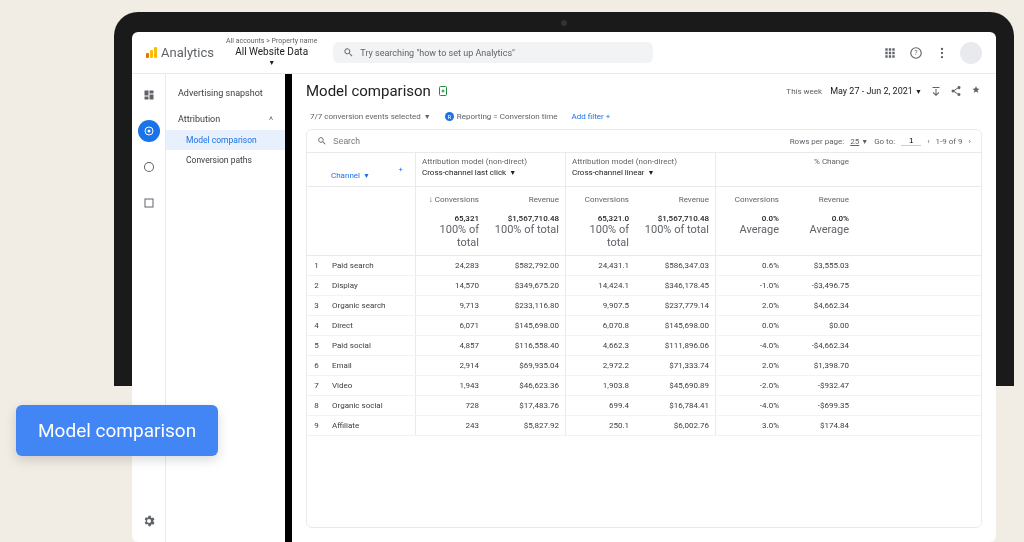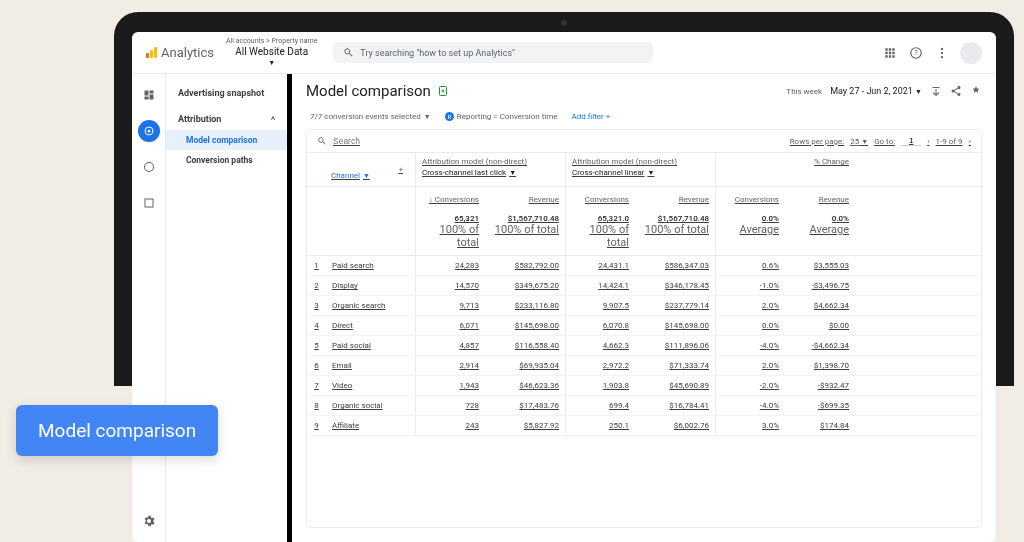--- a/index.html
+++ b/index.html
@@ -49,38 +49,38 @@
   .acct-name { font-size:10px; color:#202124; display:flex; align-items:center; gap:3px;flex-direction:column; }
   .search-wrap { display:flex; align-items:center; background:#f1f3f4; border-radius:6px; padding:5px 10px; width:320px; margin-left:8px; gap:6px; color:#5f6368; }
   .hdr-right { margin-left:auto; display:flex; align-items:center; gap:10px; color:#5f6368; }
   .hdr-right .ic { width:16px; height:16px; display:flex; align-items:center; justify-content:center; }
   .avatar { width:22px; height:22px; border-radius:50%; background:#e8eaed; }
   
   .body { flex:1; display:flex; overflow:hidden; }
   .rail { width:34px; border-right:1px solid #e8eaed; display:flex; flex-direction:column; align-items:center; padding:10px 0; gap:14px; flex-shrink:0; }
   .rail .ritem { width:22px; height:22px; border-radius:50%; display:flex; align-items:center; justify-content:center; color:#5f6368; }
   .rail .ritem.sel { background:#1a73e8; color:#fff; }
-  .sidebar { width:126px; border-right:5px solid #000000; padding:10px 0; flex-shrink:0;font-weight:bold; }
+  .sidebar { width:126px; border-right:7px solid #000000; padding:10px 0; flex-shrink:0; }
   .side-title { font-size:9px; color:#3c4043; padding:4px 12px; }
   .side-sec { display:flex; align-items:center; justify-content:space-between; padding:6px 12px; font-size:9px; color:#3c4043; margin-top:6px;}
   .side-sub { font-size:8.5px; color:#1a73e8; padding:5px 12px 5px 20px; background:#e8f0fe; }
   .side-sub2 { font-size:8.5px; color:#3c4043; padding:5px 12px 5px 20px; }
   .rail-bottom { margin-top:auto; }
   
   .main { flex:1; display:flex; flex-direction:column; overflow:hidden; }
   .titlebar { display:flex; align-items:center; padding:8px 14px; gap:6px; }
   .page-title { font-size:15px; color:#202124; }
   .title-right { margin-left:auto; display:flex; align-items:center; gap:8px; color:#5f6368; font-size:8px; }
   .daterange { color:#202124; font-size:9px; }
   .filters { display:flex; align-items:center; gap:6px; padding:2px 14px 6px; font-size:8px; color:#5f6368; }
   .chip { display:flex; align-items:center; gap:3px; padding:2px 4px; border-radius:3px; }
   .chip .dot { width:9px; height:9px; border-radius:50%; background:#1a73e8; color:#fff; font-size:6px; display:flex;align-items:center;justify-content:center;}
   .addf { color:#1a73e8; }
   
-  .card { margin:0 14px 14px; border:1px solid #e8eaed; border-radius:6px; flex:1; overflow:hidden; display:flex; flex-direction:column;text-decoration:underline; }
+  .card { margin:0 14px 14px; border:1px solid #e8eaed; border-radius:6px; flex:1; overflow:hidden; display:flex; flex-direction:column; }
   .tbl-search { display:flex; align-items:center; padding:6px 10px; border-bottom:1px solid #e8eaed; gap:6px; color:#5f6368; }
   .tbl-search input { border:none; outline:none; font-size:8.5px; flex:1; }
   .pager { margin-left:auto; display:flex; align-items:center; gap:6px; font-size:8px; color:#5f6368; }
   .pager input { width:20px; font-size:8px; border:none; border-bottom:1px solid #ccc; text-align:center; }
   .colhdrs { display:grid; grid-template-columns: 18px 90px 70px 80px 70px 80px 70px 70px; border-bottom:1px solid #e8eaed; font-size:8px; color:#5f6368; }
   .grp { padding:4px 6px; border-left:1px solid #e8eaed; }
   .grp .gtitle { color:#5f6368; }
   .grp .gsel { color:#202124; display:flex; align-items:center; gap:3px; margin-top:2px;}
   .subhdrs, .totrow, .datarow { display:grid; grid-template-columns: 18px 90px 70px 80px 70px 80px 70px 70px; font-size:8px; }
   .cell { padding:5px 6px; text-align:right; border-left:1px solid transparent; }

